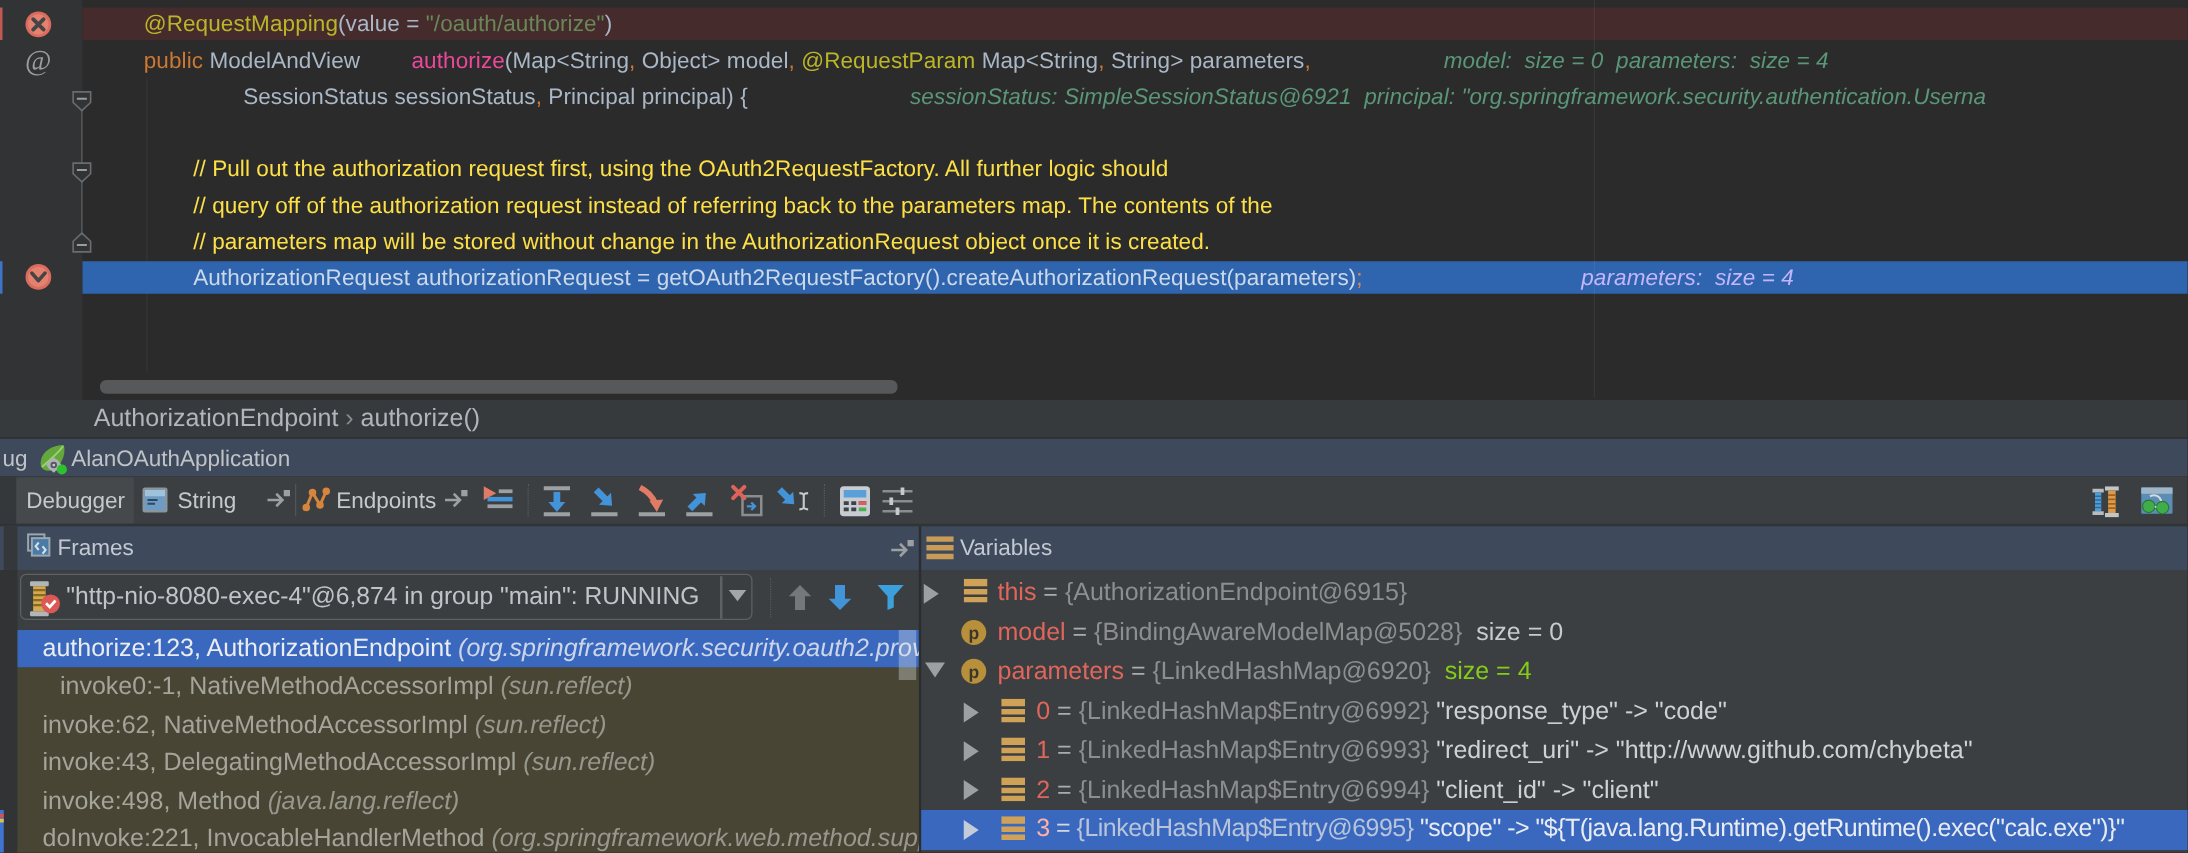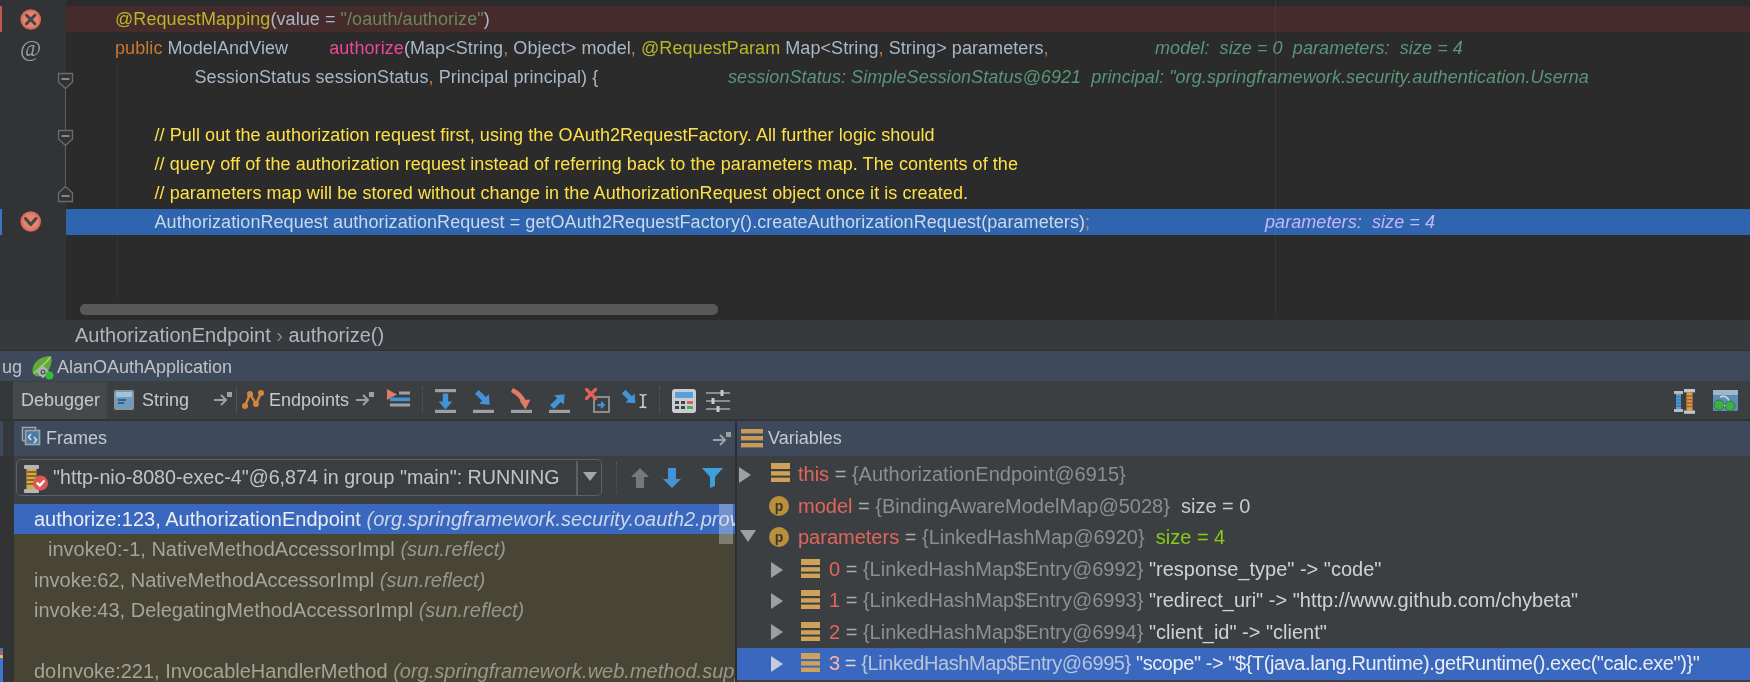--- a/index.html
+++ b/index.html
@@ -282,20 +282,21 @@
     <path d="M2 2 H23 L15 11 V20 L10 22 V11 Z" fill="#3ba0dc"></path>
   </svg>
 
   <div class="abs" style="left:14px;top:503.5px;width:721px;height:30.5px;background:#3a68be;"></div>
   <div class="abs" style="left:14px;top:534px;width:721px;height:148px;background:#484534;"></div>
   <div class="abs" style="left:0;top:503.5px;width:735px;height:178.5px;overflow:hidden;">
     <div class="abs row frow" style="left:34px;top:0;color:#e9ecf1;">authorize:123, AuthorizationEndpoint <span style="font-style:italic;color:#ccd6e8;">(org.springframework.security.oauth2.provi</span></div>
     <div class="abs row frow" style="left:48px;top:30.5px;color:#a5a49b;text-align:right;">invoke0:-1, NativeMethodAccessorImpl <span style="font-style:italic;color:#98978d;">(sun.reflect)</span></div>
     <div class="abs row frow" style="left:34px;top:61px;color:#a5a49b;">invoke:62, NativeMethodAccessorImpl <span style="font-style:italic;color:#98978d;">(sun.reflect)</span></div>
     <div class="abs row frow" style="left:34px;top:91.5px;color:#a5a49b;">invoke:43, DelegatingMethodAccessorImpl <span style="font-style:italic;color:#98978d;">(sun.reflect)</span></div>
+    <div class="abs row frow" style="left:34px;top:122px;color:#a5a49b;">invoke:498, Method <span style="font-style:italic;color:#98978d;">(java.lang.reflect)</span></div>
     <div class="abs row frow" style="left:34px;top:152.5px;color:#a5a49b;">doInvoke:221, InvocableHandlerMethod <span style="font-style:italic;color:#98978d;">(org.springframework.web.method.supp</span></div>
   </div>
 
   <div class="abs" style="left:719px;top:503.5px;width:14px;height:40px;background:rgba(235,238,240,0.33);"></div>
 
   <div class="abs" style="left:0;top:648px;width:3px;height:34px;background:#3f74d0;"></div>
   <div class="abs" style="left:0;top:651px;width:3px;height:3px;background:#d8504a;"></div>
   <div class="abs" style="left:0;top:655px;width:3px;height:3px;background:#e0c04a;"></div>
 
   <div class="abs" style="left:737px;top:456px;width:1013px;height:226px;background:#3c3f41;"></div>

